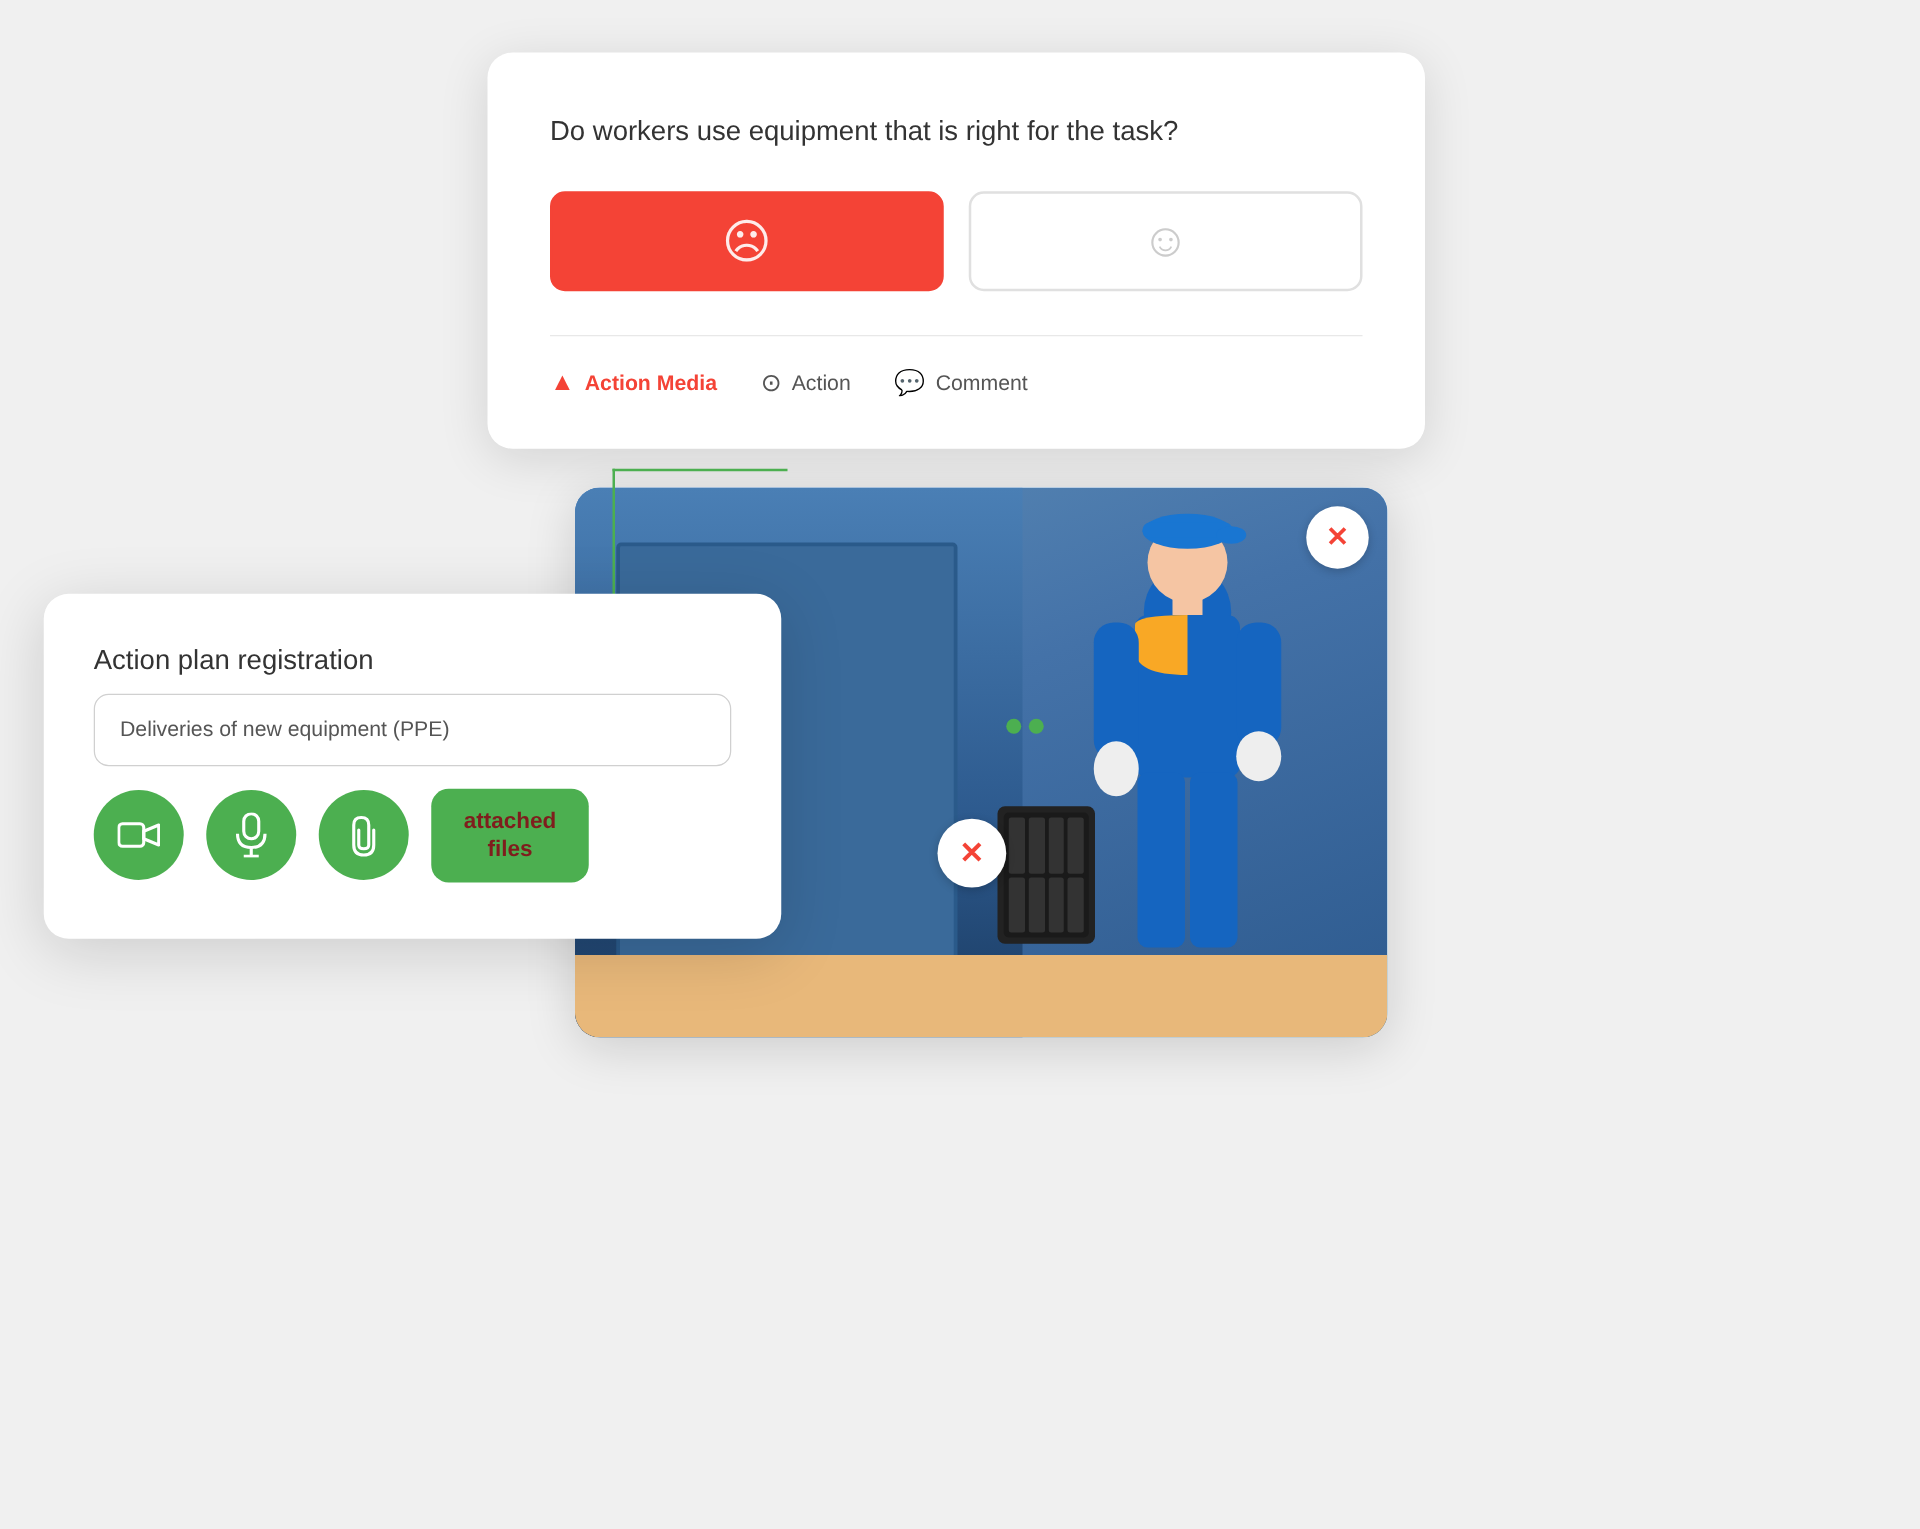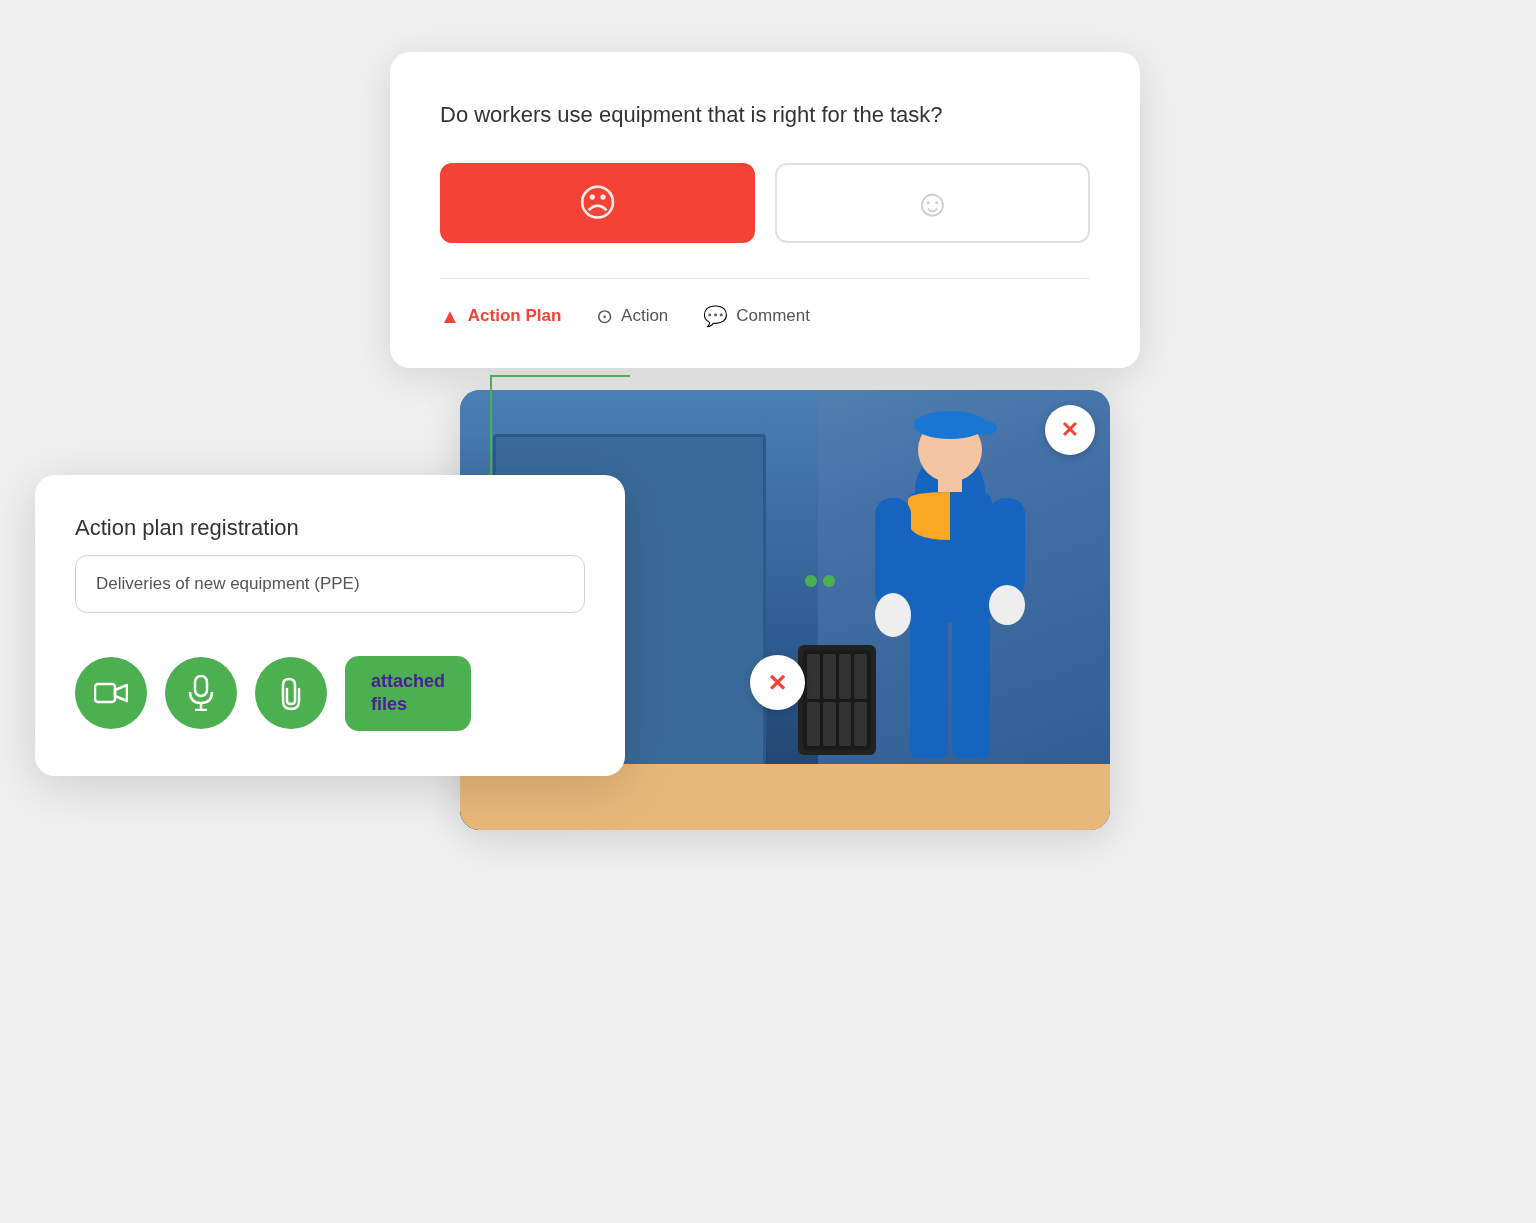--- a/index.html
+++ b/index.html
@@ -8,21 +8,21 @@
       height: 1223px;
       background: #f0f0f0;
       font-family: -apple-system, BlinkMacSystemFont, 'Segoe UI', sans-serif;
       position: relative;
       overflow: hidden;
     }
 
     
     .survey-card {
       position: absolute;
-      top: 52px;
+      top: 42px;
       left: 390px;
       width: 750px;
       background: #fff;
       border-radius: 20px;
       box-shadow: 0 8px 40px rgba(0,0,0,0.12);
       padding: 50px 50px 40px 50px;
     }
 
     .survey-question {
       font-size: 22px;
@@ -199,21 +199,21 @@
     }
 
     .text-input {
       width: 100%;
       border: 1.5px solid #d0d0d0;
       border-radius: 12px;
       padding: 18px 20px;
       font-size: 17px;
       color: #555;
       outline: none;
-      margin-bottom: 43px;
+      margin-bottom: 18px;
     }
 
     .action-buttons {
       display: flex;
       align-items: center;
       gap: 18px;
     }
 
     .icon-btn {
       width: 72px;
@@ -225,25 +225,26 @@
       justify-content: center;
       cursor: pointer;
       font-size: 28px;
       color: #fff;
     }
 
     .attached-files-btn {
       background: #4caf50;
       border-radius: 14px;
       padding: 14px 26px;
-      color: #4c1d95;
+      color: #7f1d1d;
       font-size: 18px;
       font-weight: 600;
       cursor: pointer;
       line-height: 1.3;
+      text-align: center;
     }
 
     
     .scene-wrapper {
       width: 100%;
       height: 100%;
       position: relative;
       background: linear-gradient(160deg, #5b8ab5 0%, #4472a8 40%, #2d5a8e 100%);
     }
 
@@ -312,21 +313,21 @@
     <div class="answer-btn positive">
       <span class="smiley-happy">☺</span>
     </div>
   </div>
 
   <div class="divider"></div>
 
   <div class="action-tabs">
     <div class="tab-item active">
       <span class="tab-icon" style="color:#f44336;">▲</span>
-      <span>Action Plan</span>
+      <span>Action Media</span>
     </div>
     <div class="tab-item">
       <span class="tab-icon">⊙</span>
       <span>Action</span>
     </div>
     <div class="tab-item">
       <span class="tab-icon">💬</span>
       <span>Comment</span>
     </div>
   </div>

